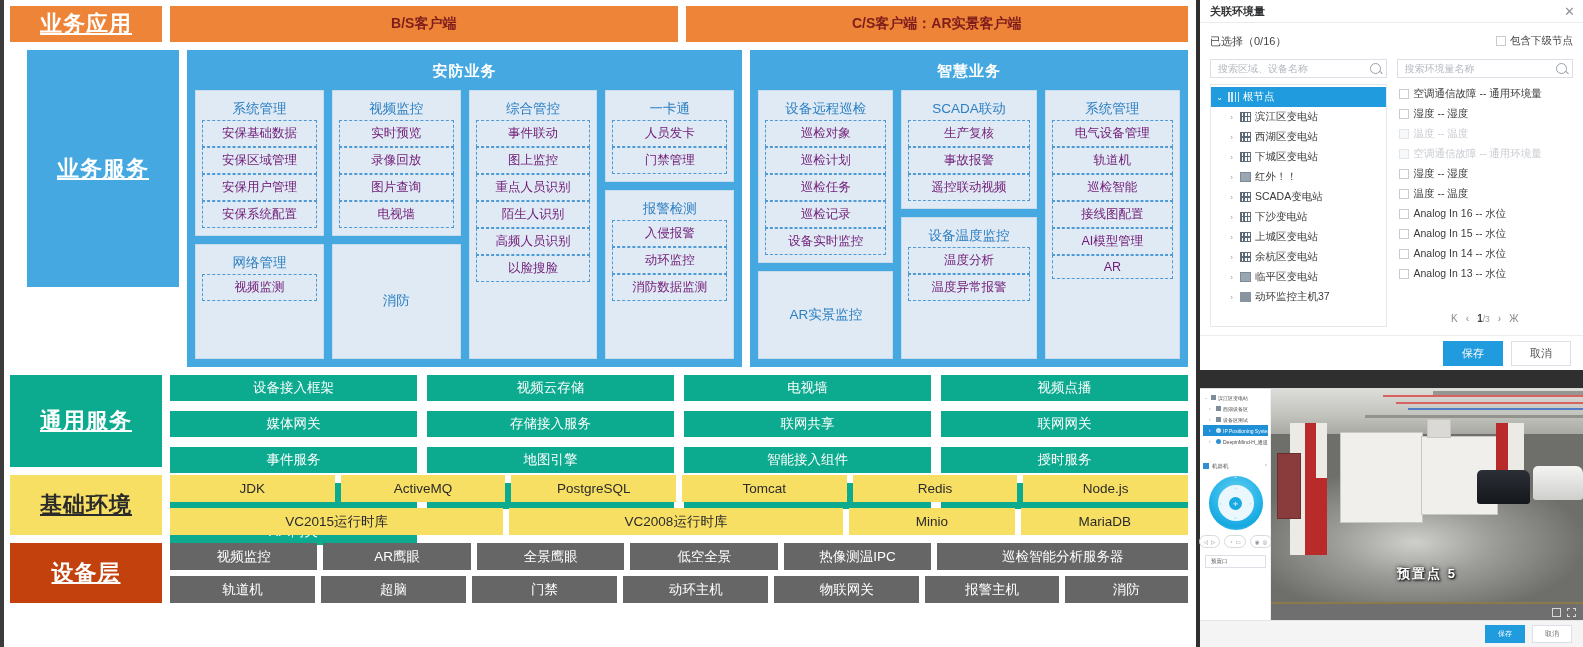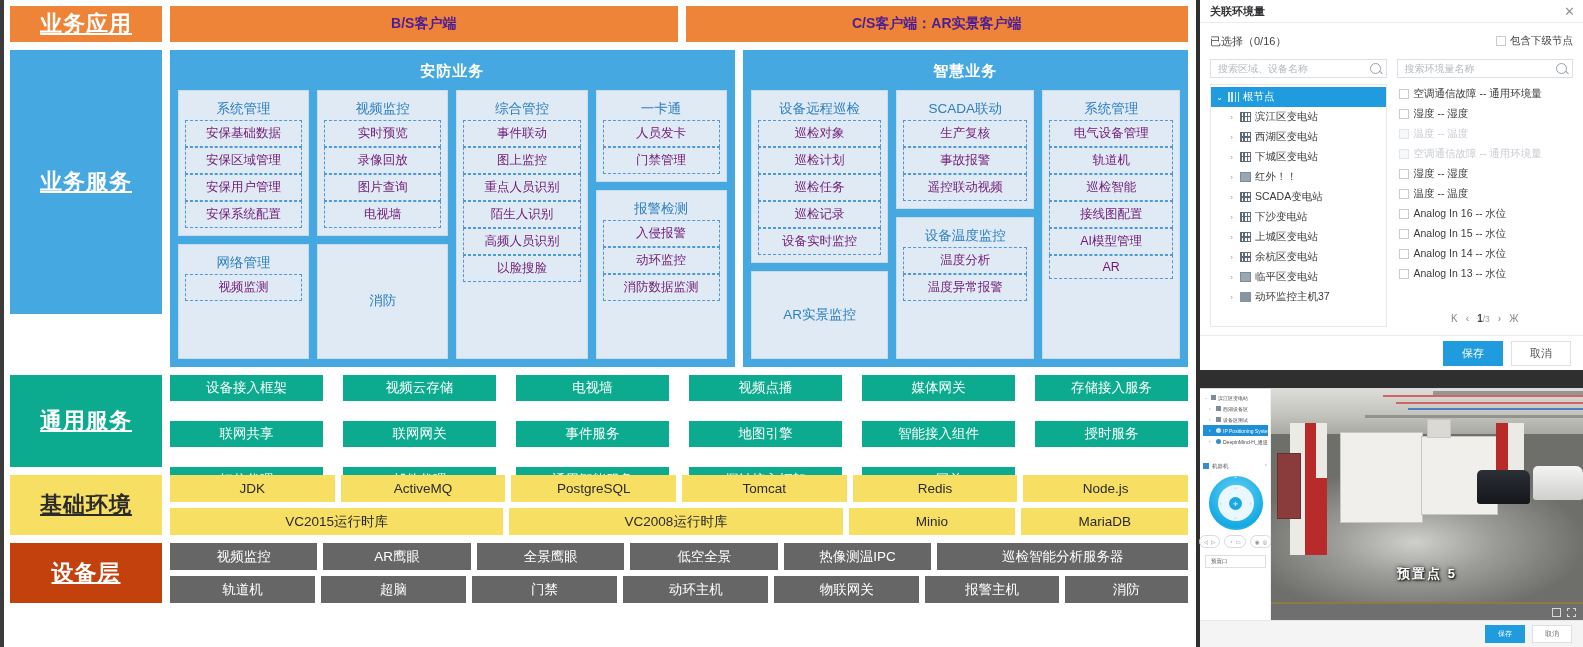--- a/index.html
+++ b/index.html
@@ -26,29 +26,29 @@
     box-sizing:border-box;
     text-decoration:underline;
   }
   .side-label.dark-text{color:#2b2b2b;}
   .row-body{flex:1;display:flex;gap:8px;}
 
   
   #row-app{height:36px;}
   #row-app .side-label{background:#ee8437;height:36px;}
   .app-box{
-    background:#ee8437;color:#4c1d95;font-size:14px;font-weight:bold;
+    background:#ee8437;color:#7f1d1d;font-size:14px;font-weight:bold;
     display:flex;align-items:center;justify-content:center;height:36px;
   }
   #app-bs{flex:1.01;}
   #app-cs{flex:1;}
 
   
   #row-biz{height:317px;}
-  #row-biz .side-label{background:#45a8e0;height:264px;}
+  #row-biz .side-label{background:#45a8e0;height:237px;margin-left:17px;}
   .biz-group{
     background:#45a8e0;padding:8px;box-sizing:border-box;
     display:flex;flex-direction:column;height:317px;
   }
   #biz-anfang{flex:1.278;}
   #biz-zhihui{flex:1;}
   .group-title{
     color:#fff;font-size:15px;font-weight:bold;text-align:center;
     padding:4px 0 9px 0;letter-spacing:1px;
   }
@@ -66,21 +66,21 @@
     border:1px dashed #4e9ad6;color:#701a75;font-size:12.5px;
     text-align:center;padding:4px 2px;background:transparent;
     white-space:nowrap;
   }
   .card.solid-only{justify-content:center;align-items:center;}
   .card.solid-only .card-title{padding:0;}
 
   
   #row-common{height:92px;}
   #row-common .side-label{background:#0cab8f;height:92px;}
-  .grid6{display:grid;grid-template-columns:repeat(6,1fr);grid-auto-rows:26px;gap:20px;flex:1;}
+  .grid6{display:grid;grid-template-columns:repeat(4,1fr);grid-auto-rows:26px;gap:10px;flex:1;}
   .tile-green{
     background:#0cab8f;color:#fff;font-size:13.5px;
     display:flex;align-items:center;justify-content:center;white-space:nowrap;
   }
 
   
   #row-base{height:60px;}
   #row-base .side-label{background:#f7df63;color:#2b2b2b;height:60px;}
   .base-grid{display:flex;flex-direction:column;gap:6px;flex:1;}
   .base-line{display:flex;gap:6px;height:27px;}

